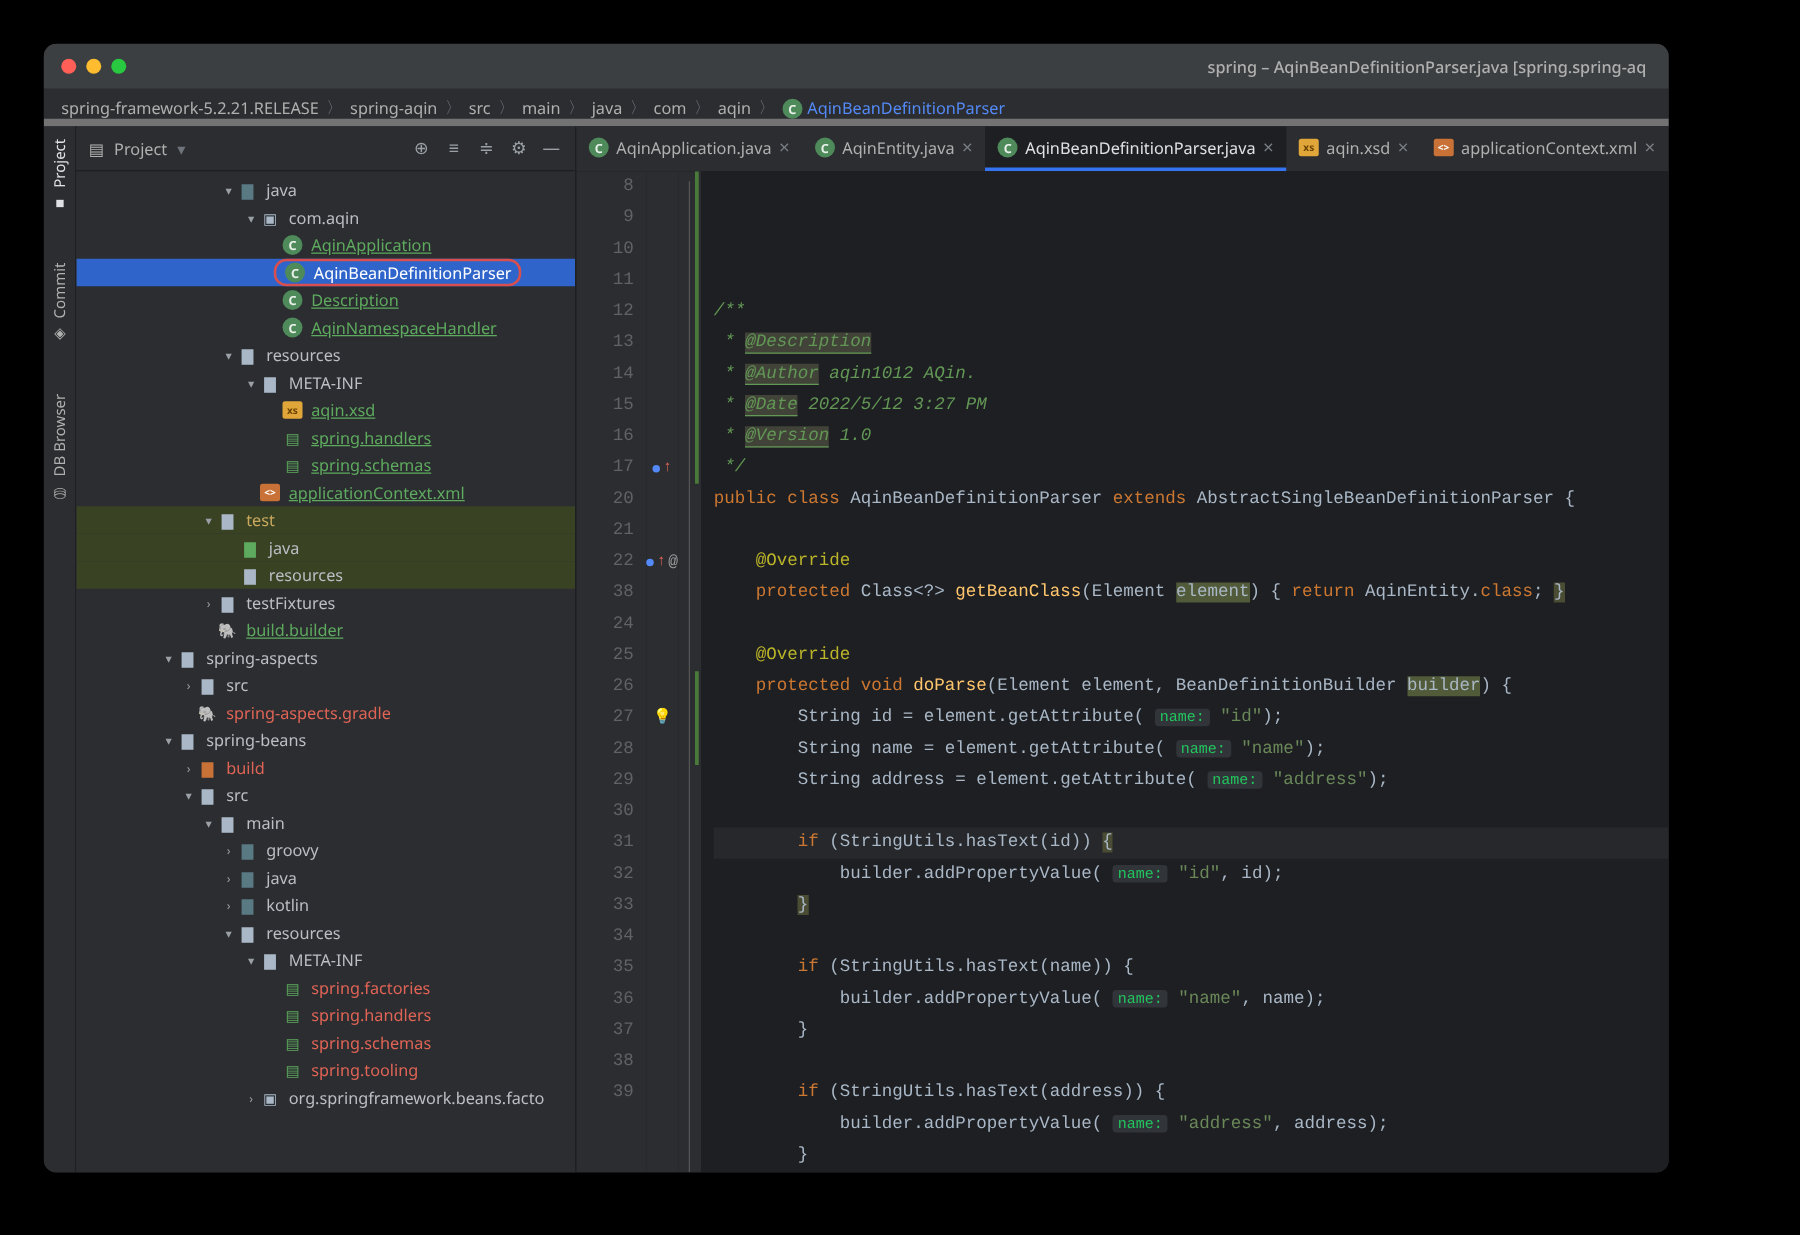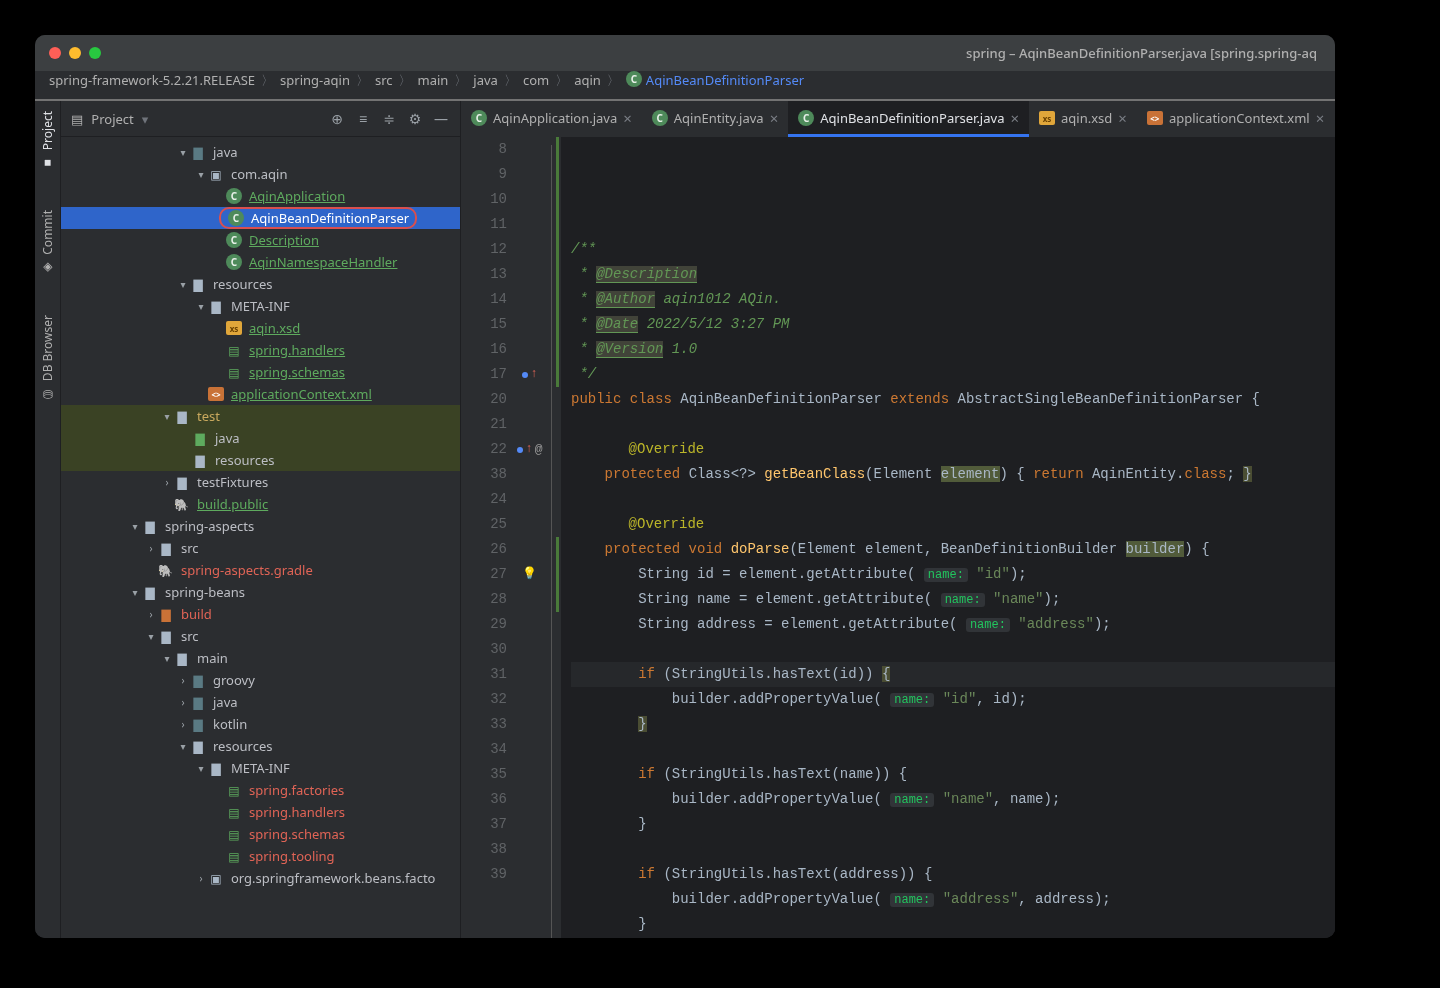--- a/index.html
+++ b/index.html
@@ -36,28 +36,28 @@
   .traffic-lights { display: flex; gap: 8px; }
   .tl { width: 12px; height: 12px; border-radius: 50%; }
   .tl.red { background: #ff5f57; }
   .tl.yellow { background: #febc2e; }
   .tl.green { background: #28c840; }
   .title-text { flex: 1; text-align: right; color: #b0b0b0; font-weight: 500; padding-right: 4px;}
   
   .breadcrumbs {
     height: 30px;
     display: flex;
-    align-items: flex-start;
+    align-items: flex-end;
     padding: 0 14px;
     gap: 6px;
     background: #2b2d30;
     font-family: -apple-system, system-ui, sans-serif;
     font-size: 13px;
     color: #b0b0b0;
-    border-bottom: 2px solid #737373;
+    border-bottom: 6px solid #737373;
   }
   .breadcrumbs .sep { color: #6f737a; }
   
   .main-area { flex: 1; display: flex; overflow: hidden; }
   
   .left-rail {
     width: 26px;
     background: #2b2d30;
     border-right: 1px solid #1e1f22;
     display: flex;
@@ -242,21 +242,21 @@
   .change-bar {
     position: absolute;
     left: -5px;
     width: 3px;
     background: #4a7a3a;
   }
   .c-doc { color: #629755; font-style: italic; }
   .c-tag { color: #629755; background: #414339; font-style: italic; border-bottom: 1px solid #629755;}
   .c-kw { color: #cc7832; }
   .c-name { color: #ffc66d; }
-  .c-anno { color: #bbb529; margin-left: 24px; }
+  .c-anno { color: #bbb529; }
   .c-str { color: #6a8759; }
   .c-italic { }
   .c-hint { color: #22c55e; background: #313438; padding: 0 4px; border-radius: 3px; font-size: 12px;}
   .c-hl { background: #515b3a; }
   .c-brace-hl { background: #4a4d33; }
   .caret-line { background: #26282b; }
 </style>
 </head>
 <body>
 
@@ -399,21 +399,21 @@
             <span class="fileicon dir-icon">▇</span>
             <span>resources</span>
           </div>
         <div class="tree-row" style="padding-left:100px">
             <span class="chev">›</span>
             <span class="fileicon dir-icon">▇</span>
             <span>testFixtures</span>
           </div>
         <div class="tree-row" style="padding-left:112px">
             <span class="fileicon gradle-ele">🐘</span>
-            <span class="green-text">build.public</span>
+            <span class="green-text">build.builder</span>
           </div>
         <div class="tree-row" style="padding-left:68px">
             <span class="chev">▾</span>
             <span class="fileicon dir-icon">▇</span>
             <span>spring-aspects</span>
           </div>
         <div class="tree-row" style="padding-left:84px">
             <span class="chev">›</span>
             <span class="fileicon dir-icon">▇</span>
             <span>src</span>

